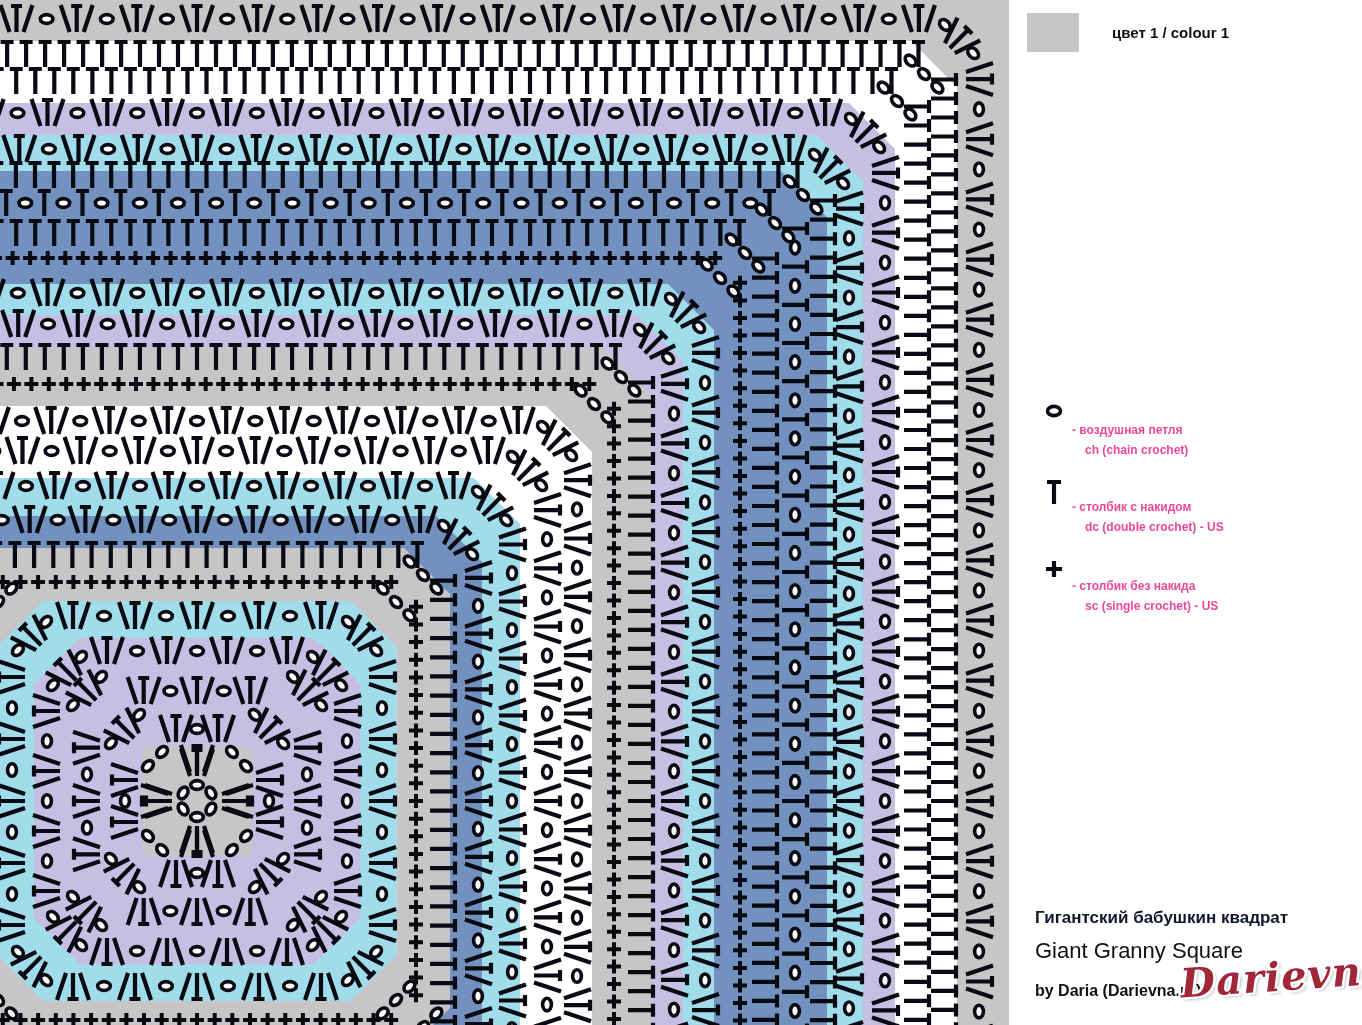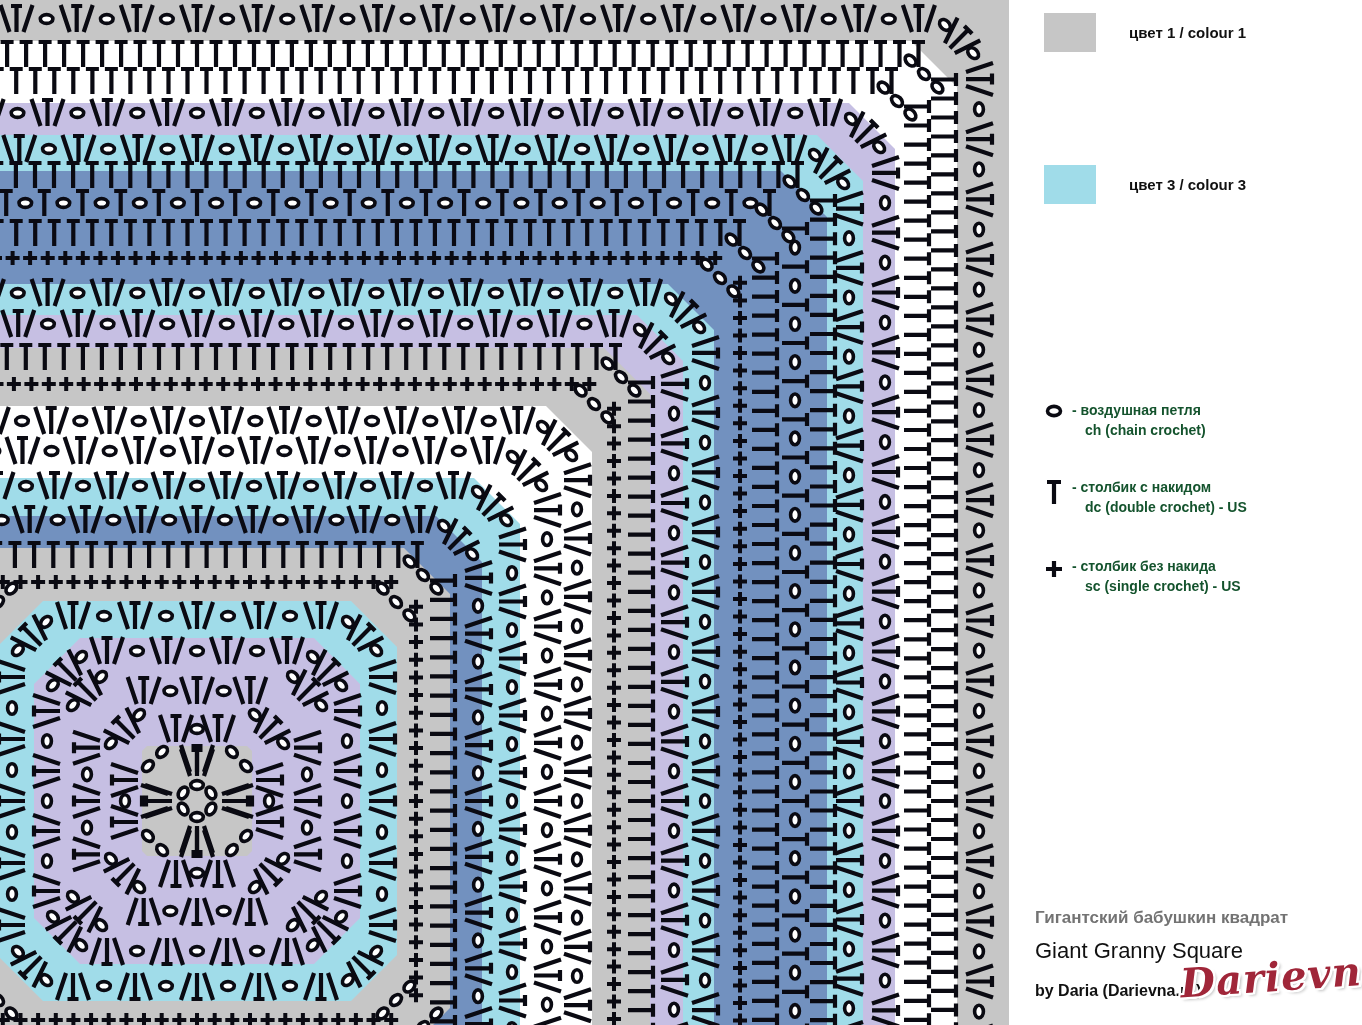--- a/index.html
+++ b/index.html
@@ -1,28 +1,28 @@
 <!DOCTYPE html>
 <html><head>
 <meta charset="utf-8">
 <style>
   html,body{margin:0;padding:0;background:#fff;}
   .page{position:relative;width:1362px;height:1025px;background:#ffffff;overflow:hidden;
         font-family:"Liberation Sans",sans-serif;}
   #chart-svg{position:absolute;left:0;top:0;}
   .legend-panel{position:absolute;left:1012px;top:0;width:350px;height:1025px;}
-  .color-row{position:absolute;left:32px;height:40px;white-space:nowrap;}
+  .color-row{position:absolute;left:15px;height:40px;white-space:nowrap;}
   .swatch{display:inline-block;width:52px;height:39px;vertical-align:top;}
   .color-label{display:inline-block;margin-left:33px;font-size:15px;font-weight:bold;
                line-height:39px;color:#111;vertical-align:top;}
   .stitch-row{position:absolute;left:30px;white-space:nowrap;}
   .stitch-glyph{display:inline-block;width:30px;vertical-align:top;padding-top:2px;}
-  .stitch-text{display:inline-block;vertical-align:top;font-size:14px;font-weight:bold;color:#14532d;line-height:20px;}
+  .stitch-text{display:inline-block;vertical-align:top;font-size:12px;font-weight:bold;color:#ec4899;line-height:20px;margin-top:20px;}
   .stitch-line2{padding-left:13px;}
-  .title-ru{position:absolute;left:23px;top:908px;font-size:17px;font-weight:bold;color:#737373;}
+  .title-ru{position:absolute;left:23px;top:908px;font-size:17px;font-weight:bold;color:#0f172a;}
   .title-en{position:absolute;left:23px;top:938px;font-size:22px;font-weight:normal;color:#111;}
   .byline{position:absolute;left:23px;top:982px;font-size:16px;font-weight:bold;color:#111;}
   .watermark{position:absolute;left:168px;top:950px;font-family:"DejaVu Serif",serif;
              font-style:italic;font-weight:bold;font-size:40px;color:#a02639;
              transform:rotate(-4deg);letter-spacing:1px;
              text-shadow:-2px -2px 0 #fff,2px -2px 0 #fff,-2px 2px 0 #fff,2px 2px 0 #fff,
                          0 -2px 0 #fff,0 2px 0 #fff,-2px 0 0 #fff,2px 0 0 #fff,3px 3px 3px rgba(0,0,0,.25);}
   .glyph-svg *{stroke:#0a0a12;}
 </style>
 </head>
@@ -1616,23 +1616,20 @@
           <path d="M-16,-14 L-7,13 M16,-14 L7,13 M0,-13 V13 M-5.5,-13 H5.5" transform="translate(159.0,801.0) rotate(270)"></path>
         </g>
       </g>
     </svg>
 
   <div class="legend-panel">
 
     <div class="color-row" style="top:13px">
       <span class="swatch" style="background: rgb(198, 198, 198);"></span><span class="color-label">цвет 1 / colour 1</span>
     </div>
-    <div class="color-row" style="top:165px">
-      <span class="swatch" style="background: rgb(160, 220, 233);"></span><span class="color-label">цвет 3 / colour 3</span>
-    </div>
 
     <div class="stitch-row" style="top:400px">
       <span class="stitch-glyph">
         <svg class="glyph-svg" width="24" height="18" viewBox="-12 -9 24 18">
           <ellipse cx="0" cy="0" rx="6.5" ry="4.6" fill="#ffffff" stroke-width="3.6"></ellipse>
         </svg>
       </span><span class="stitch-text">
         <div>- воздушная петля</div>
         <div class="stitch-line2">ch (chain crochet)</div>
       </span>

